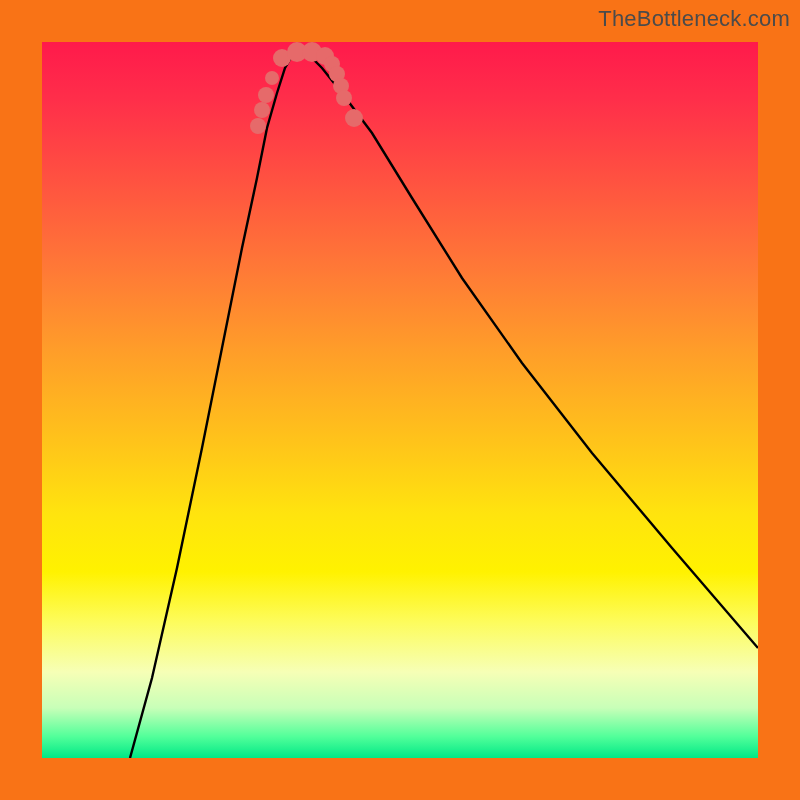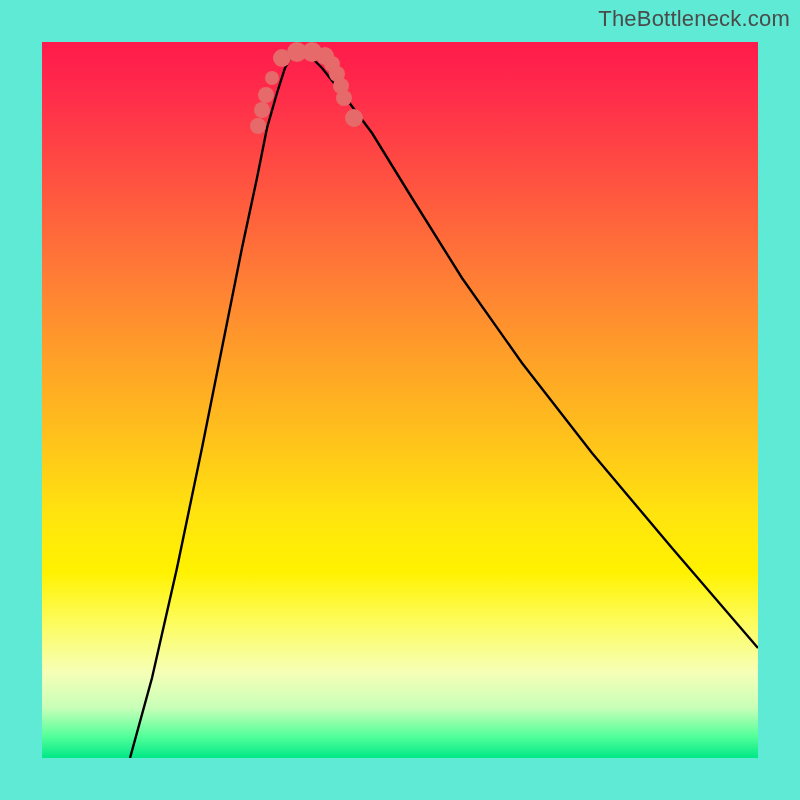--- a/index.html
+++ b/index.html
@@ -7,21 +7,21 @@
     padding: 0;
     width: 800px;
     height: 800px;
     overflow: hidden;
     background: #000;
     font-family: Arial, Helvetica, sans-serif;
   }
   .frame {
     position: absolute;
     inset: 0;
-    background: #5eead4;
+    background: #f97316;
   }
   .plot {
     position: absolute;
     left: 42px;
     top: 42px;
     width: 716px;
     height: 716px;
     overflow: hidden;
   }
   .gradient {

